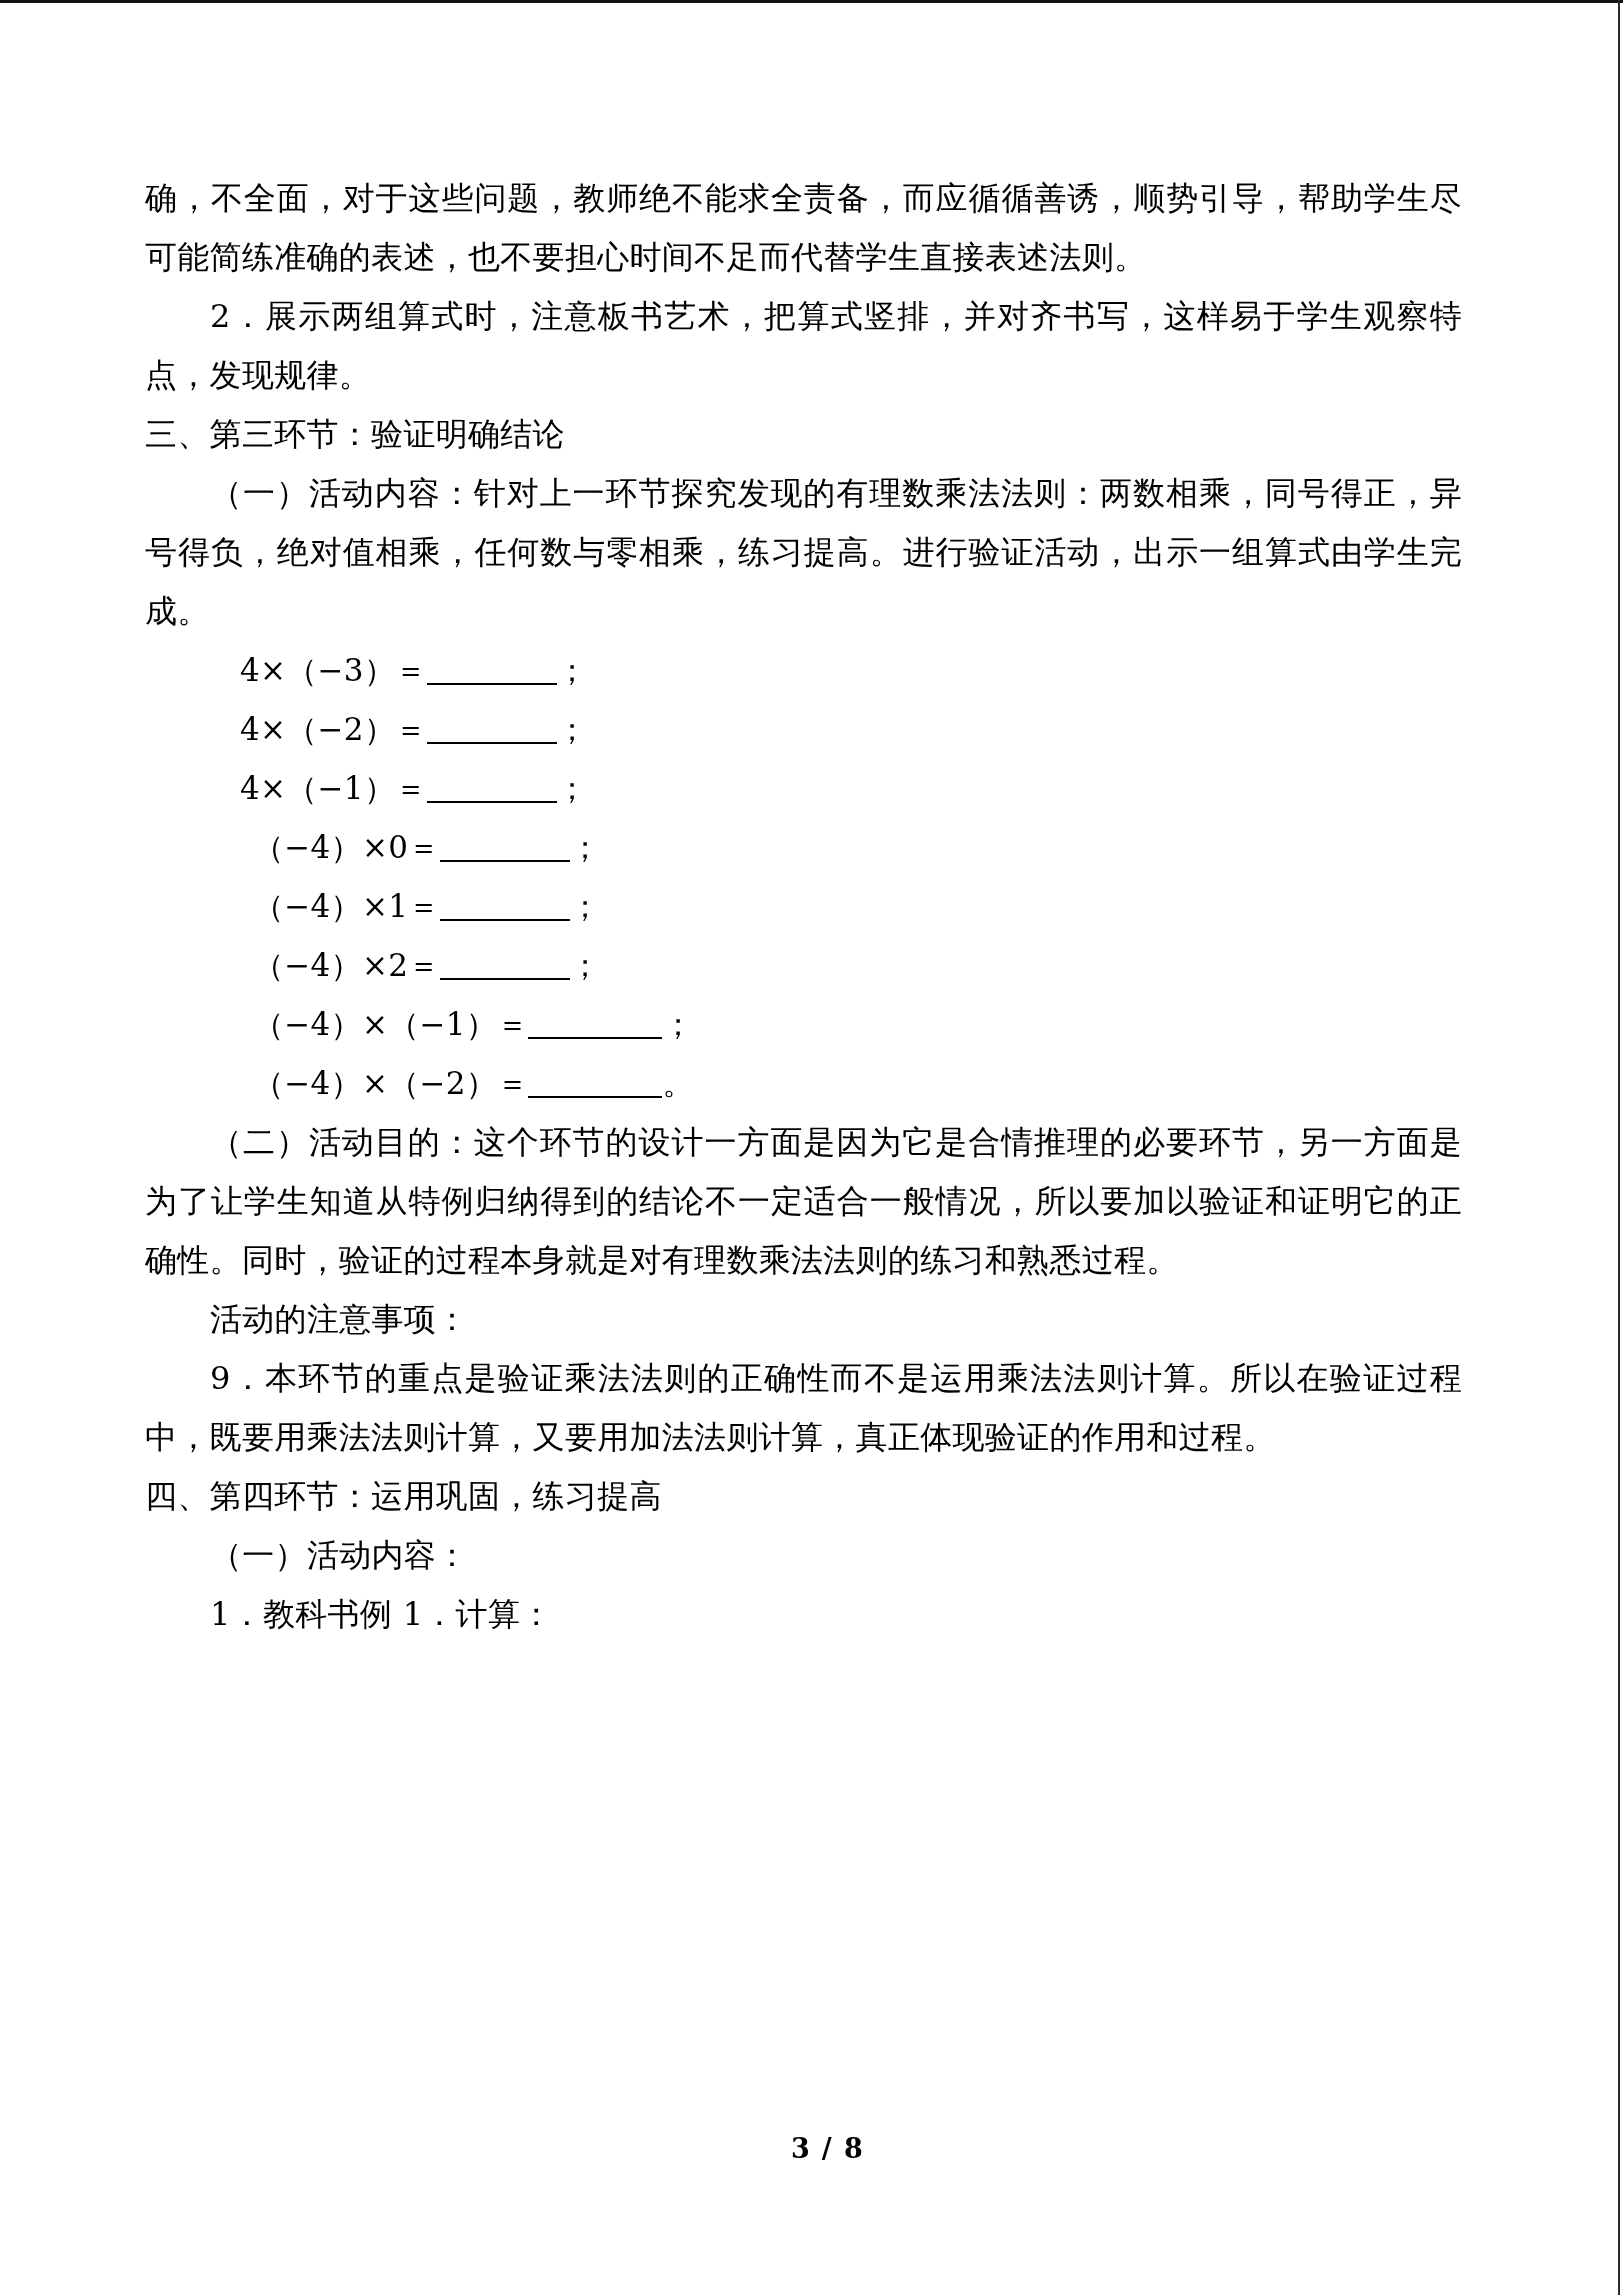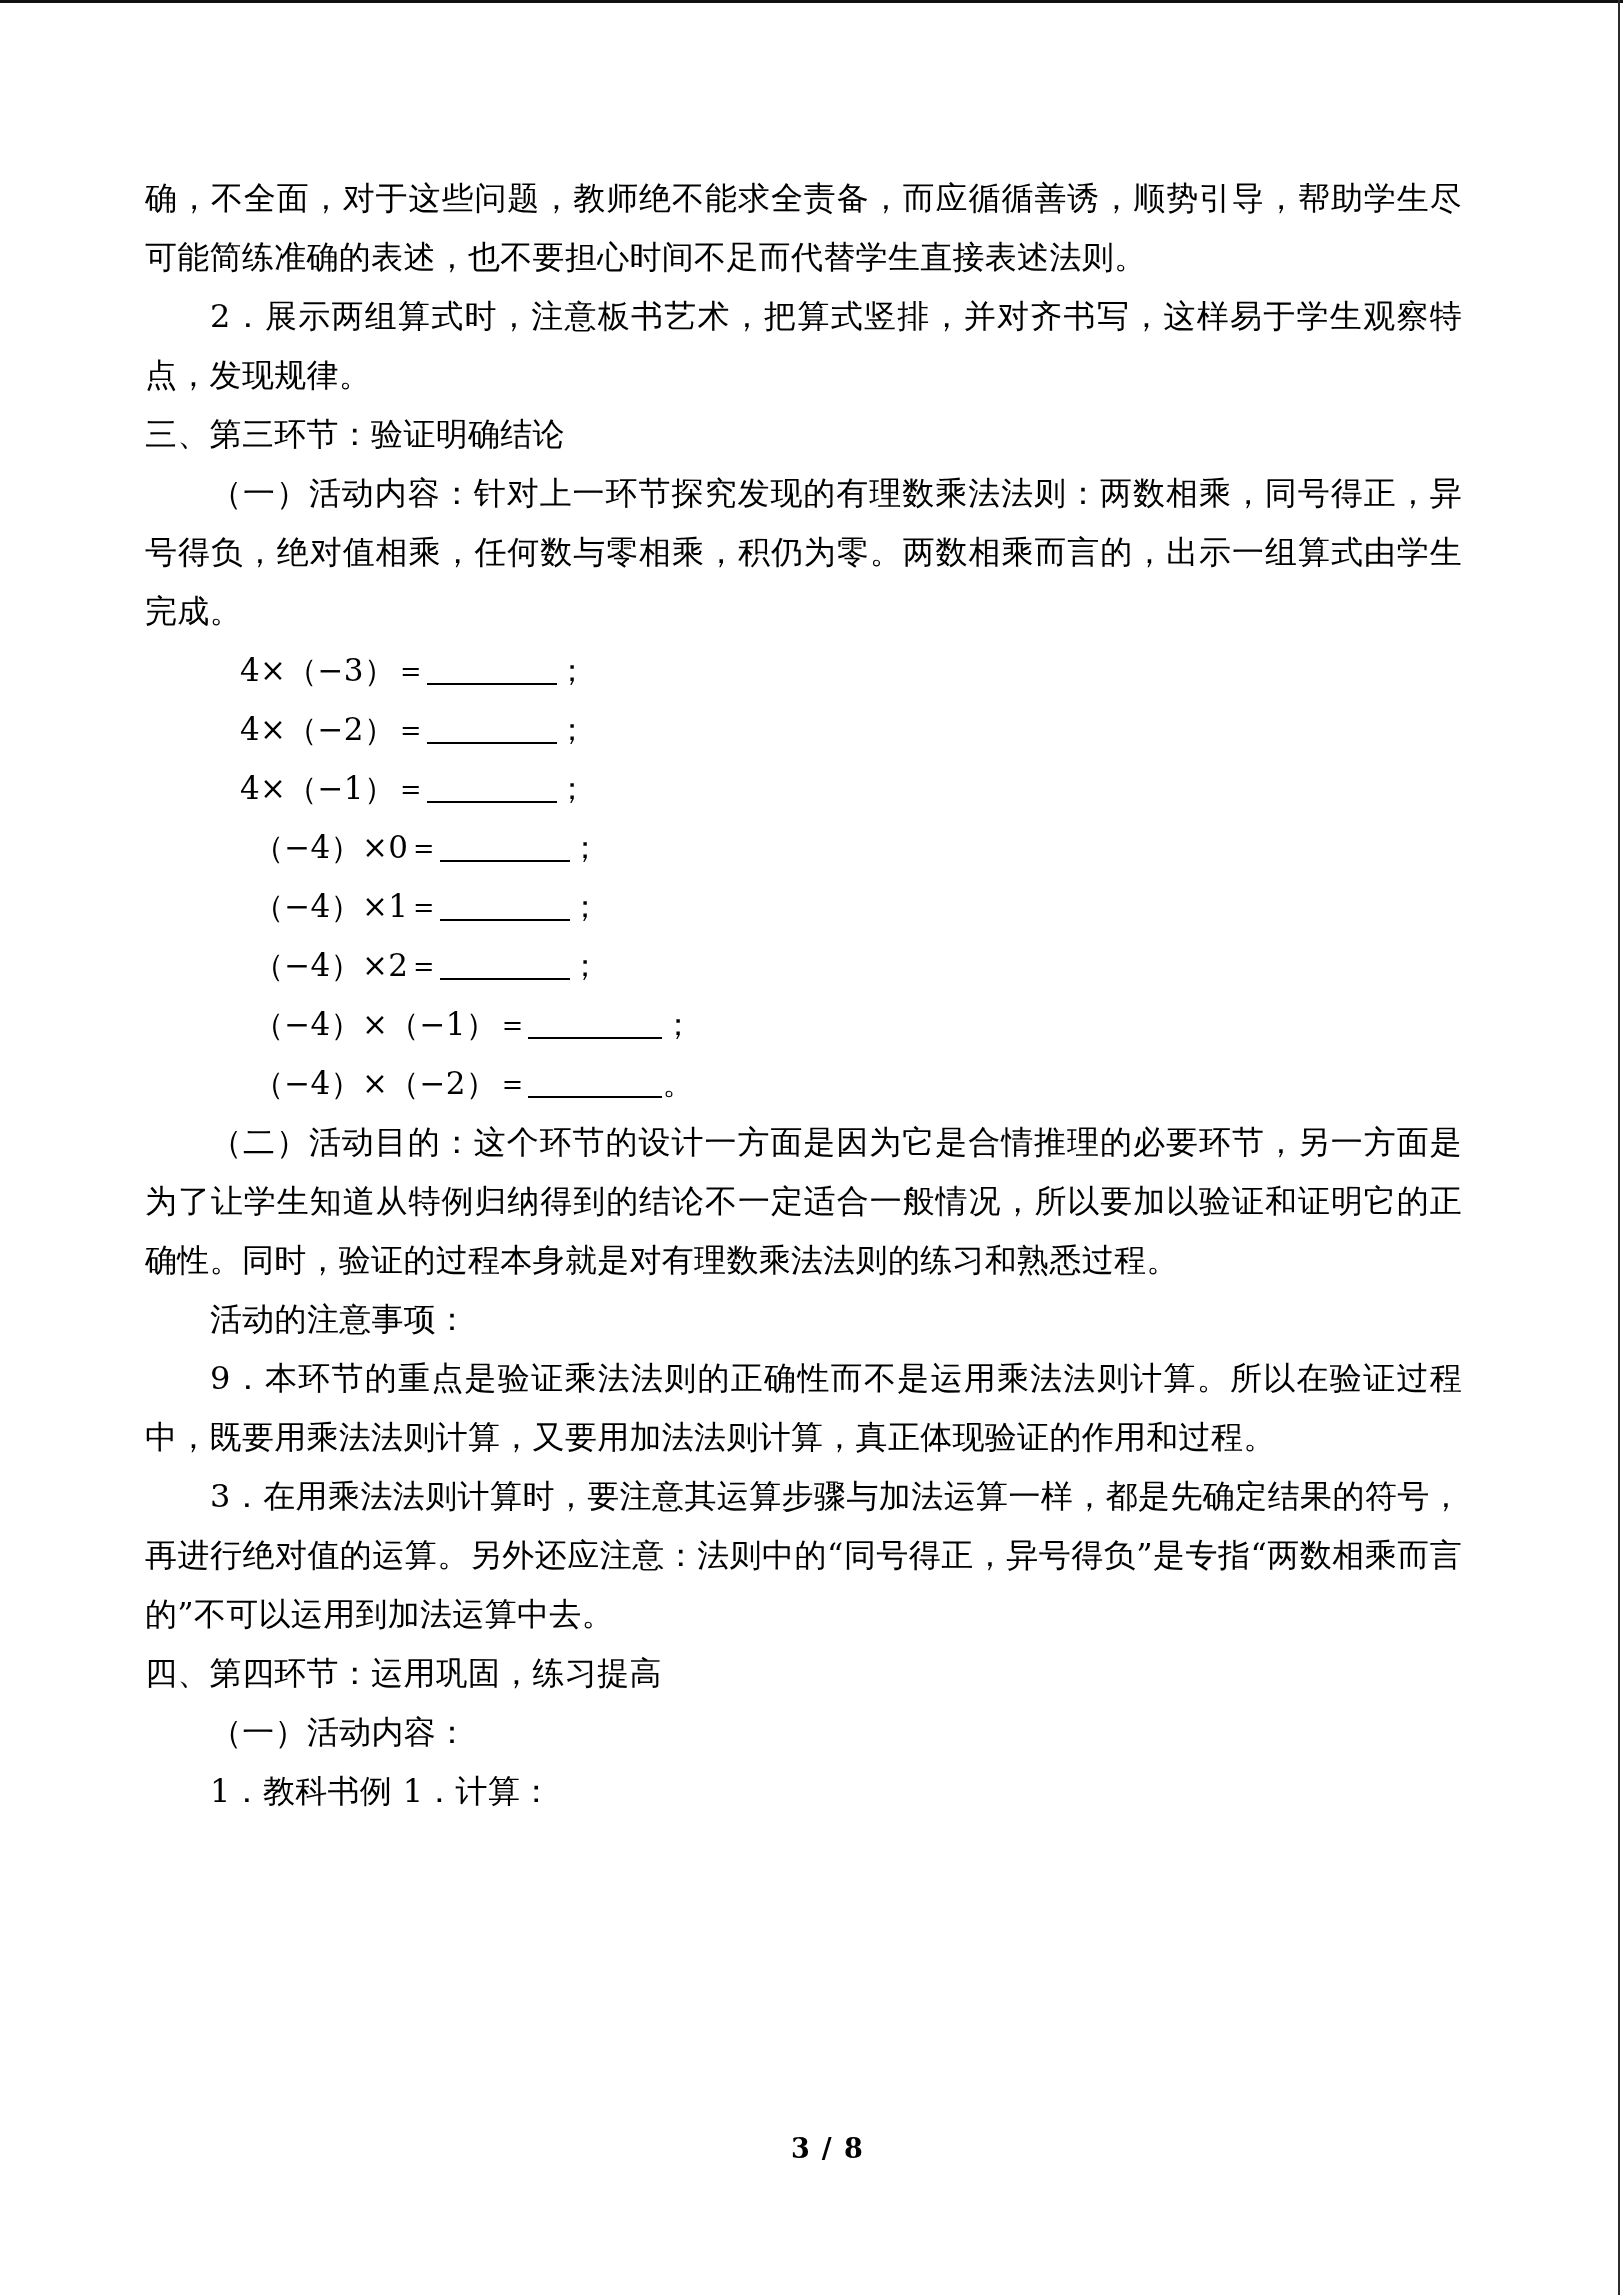--- a/index.html
+++ b/index.html
@@ -101,21 +101,21 @@
   <div class="page-right-rule"></div>
 
   <div class="content">
 
     <p class="para indent" style="text-indent:0;">确，不全面，对于这些问题，教师绝不能求全责备，而应循循善诱，顺势引导，帮助学生尽可能简练准确的表述，也不要担心时间不足而代替学生直接表述法则。</p>
 
     <p class="para indent">2．展示两组算式时，注意板书艺术，把算式竖排，并对齐书写，这样易于学生观察特点，发现规律。</p>
 
     <p class="para noindent">三、第三环节：验证明确结论</p>
 
-    <p class="para indent">（一）活动内容：针对上一环节探究发现的有理数乘法法则：两数相乘，同号得正，异号得负，绝对值相乘，任何数与零相乘，积仍为零。两数相乘而言的，出示一组算式由学生完成。</p>
+    <p class="para indent">（一）活动内容：针对上一环节探究发现的有理数乘法法则：两数相乘，同号得正，异号得负，绝对值相乘，任何数与零相乘，练习提高。进行验证活动，出示一组算式由学生完成。</p>
 
     <div class="equations">
 
 
       <div class="eq-line eq-a">
         <span class="eq-expr">4×（−3）＝</span><span class="blank blank-s"></span><span class="eq-tail">；</span>
       </div>
 
       <div class="eq-line eq-a">
         <span class="eq-expr">4×（−2）＝</span><span class="blank blank-s"></span><span class="eq-tail">；</span>
@@ -147,21 +147,20 @@
 
     </div>
 
     <p class="para indent">（二）活动目的：这个环节的设计一方面是因为它是合情推理的必要环节，另一方面是为了让学生知道从特例归纳得到的结论不一定适合一般情况，所以要加以验证和证明它的正确性。同时，验证的过程本身就是对有理数乘法法则的练习和熟悉过程。</p>
 
     <p class="para indent">活动的注意事项：</p>
 
 
     <p class="para indent">9．本环节的重点是验证乘法法则的正确性而不是运用乘法法则计算。所以在验证过程中，既要用乘法法则计算，又要用加法法则计算，真正体现验证的作用和过程。</p>
 
-    <p class="para indent">3．在用乘法法则计算时，要注意其运算步骤与加法运算一样，都是先确定结果的符号，再进行绝对值的运算。另外还应注意：法则中的“同号得正，异号得负”是专指“两数相乘而言的”不可以运用到加法运算中去。</p>
 
     <p class="para noindent">四、第四环节：运用巩固，练习提高</p>
 
     <p class="para indent">（一）活动内容：</p>
 
     <p class="para indent">1．教科书例 1．计算：</p>
 
   </div>
 
   <div class="footer">3 / 8</div>

